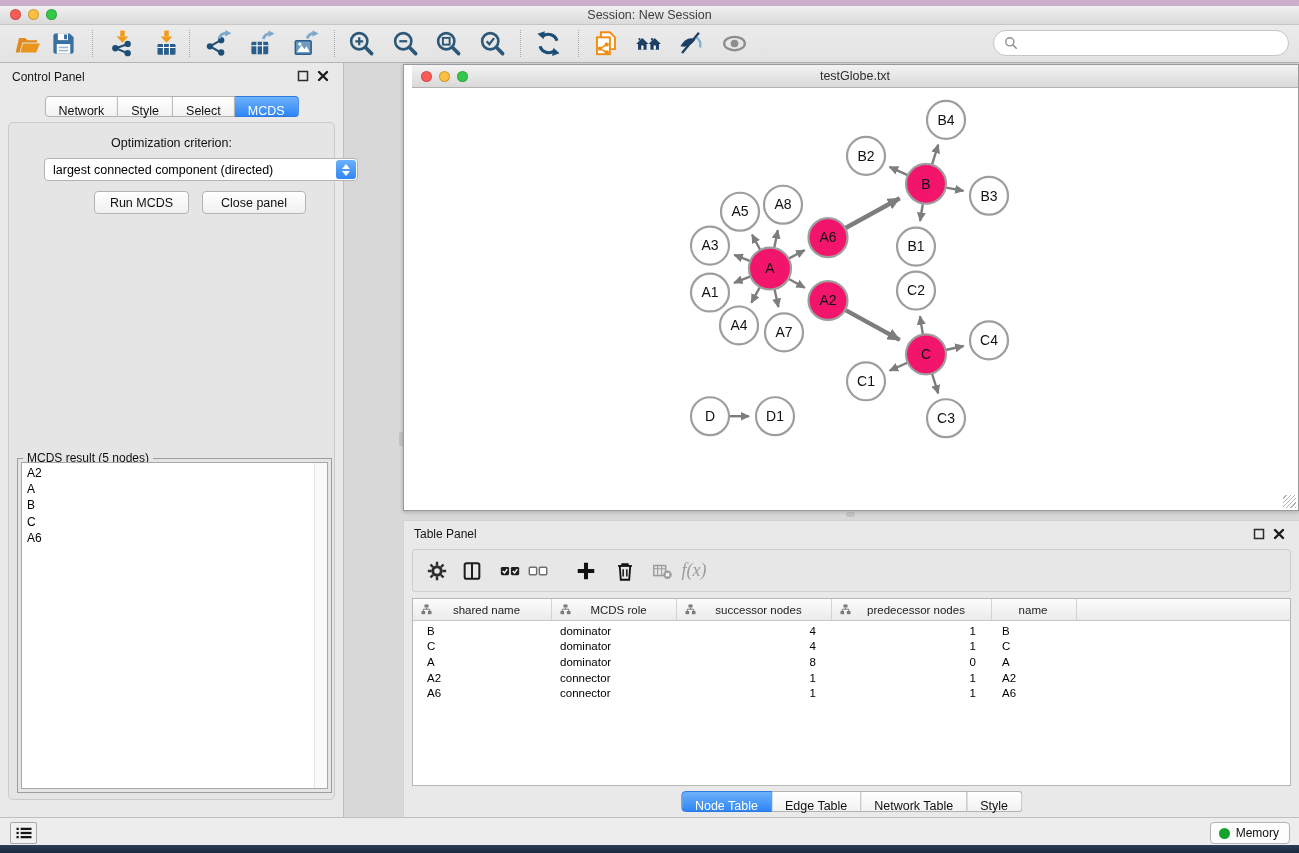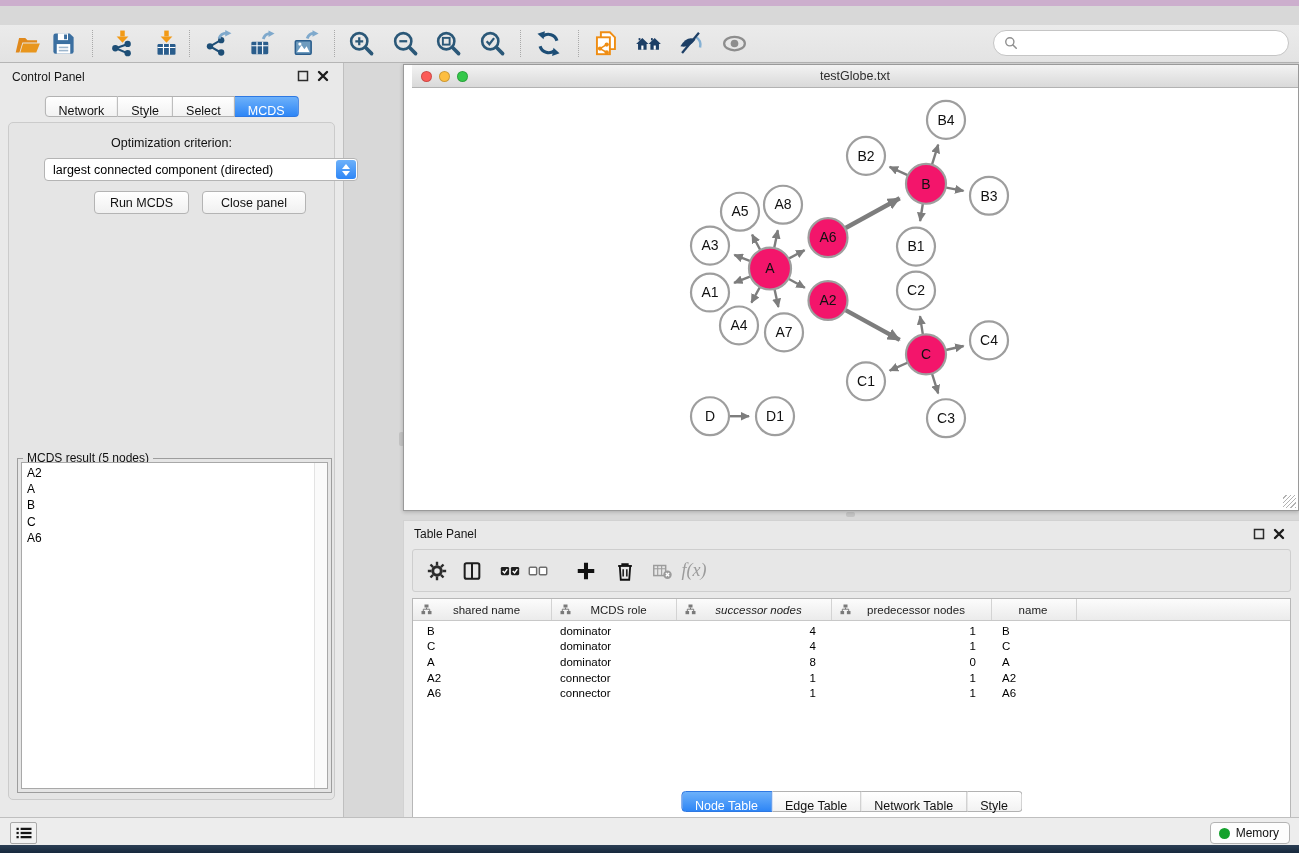--- a/index.html
+++ b/index.html
@@ -64,21 +64,21 @@
   .resize-grip{position:absolute;right:2px;bottom:2px;width:13px;height:13px;background:repeating-linear-gradient(135deg,transparent,transparent 2px,#b3b3b3 2px,#b3b3b3 3px)}
   .grip-v{position:absolute;left:399px;top:432px;width:5px;height:14px;background:#c3c3c3;border-radius:2px}
   .grip-h{position:absolute;left:846px;top:512px;width:9px;height:5px;background:#c3c3c3;border-radius:2px}
 
   
   .table-panel{position:absolute;left:403px;top:520px;right:0;bottom:36px;background:#e9e9e9;border-left:1px solid #d2d2d2;border-top:1px solid #d2d2d2}
   .tp-toolbar{position:absolute;left:8px;right:8px;top:28px;height:43px;background:#e7e7e7;border:1px solid #cecece;border-radius:3px}
   .tpicon{position:absolute;top:50%;transform:translate(-50%,-50%);width:30px;height:30px;background:none;border:none;cursor:pointer;display:flex;align-items:center;justify-content:center}
   .tpicon svg{width:22px;height:22px}
   .fx{font-family:"Liberation Serif","DejaVu Serif",serif;font-style:italic;font-size:18px;color:#9b9b9b}
-  .tp-table{position:absolute;left:8px;right:8px;top:77px;height:220px;background:#fff;border:1px solid #b7b7b7;overflow:hidden}
+  .tp-table{position:absolute;left:8px;right:8px;top:77px;height:188px;background:#fff;border:1px solid #b7b7b7;overflow:hidden}
   .thead{display:flex;height:22px;background:linear-gradient(#fcfcfc,#ebebeb);border-bottom:1px solid #c8c8c8;font-size:11.5px;color:#1c1c1c}
   .th{display:flex;align-items:center;border-right:1px solid #d3d3d3;height:100%;padding-left:8px}
   .th .col-icon{flex:0 0 auto}
   .th-label{flex:1;text-align:center;padding-right:10px;white-space:nowrap}
   .th.filler{flex:1;border-right:none;padding-left:0}
   .tbody{font-size:11.5px;color:#000;padding-top:2px}
   .tr{display:flex;height:15.6px;align-items:center}
   .td{white-space:nowrap;overflow:hidden}
   .td.c0{padding-left:14px}.td.c1{padding-left:8px}
   .td.c2,.td.c3{text-align:right;padding-right:16px}
@@ -90,20 +90,28 @@
   .list-btn{position:absolute;left:10px;top:4px;width:27px;height:22px;background:#f2f2f2;border:1px solid #a9a9a9;border-radius:2px;cursor:pointer;display:flex;align-items:center;justify-content:center}
   .memory-btn{position:absolute;right:9px;top:4px;height:22px;padding:0 10px 0 8px;background:#fdfdfd;border:1px solid #b3b3b3;border-radius:4px;display:flex;align-items:center;gap:6px;font-size:12px;font-family:inherit;cursor:pointer;color:#111}
   .memory-dot{width:11px;height:11px;border-radius:50%;background:#14a12c}
 </style>
 </head>
 <body>
 
 <div class="screen">
   <div class="strip-top"></div>
 
+  <div class="titlebar">
+    <div class="traffic">
+      <span class="tl red"></span>
+      <span class="tl yellow"></span>
+      <span class="tl green"></span>
+    </div>
+    <div class="win-title">Session: New Session</div>
+  </div>
 
   <div class="toolbar">
     <button class="tbicon" style="left:27px">
         <svg viewBox="0 0 24 24">
           <path fill="#e0891c" d="M1.5 20 L4.5 7 H10 L12 9 H20.5 V11 H7.5 L4.8 20 Z"></path>
           <path fill="#e8961e" d="M8 12 H23 L19.8 20 H5.6 Z"></path>
         </svg>
       </button>
     <button class="tbicon" style="left:63px">
         <svg viewBox="0 0 24 24">
@@ -489,21 +497,21 @@
           </div>
           <div class="th" style="width: 125px;">
   <svg class="col-icon" width="11" height="11" viewBox="0 0 11 11">
               <rect x="3.5" y="0.5" width="4" height="3" fill="#7a7a7a"></rect>
               <rect x="0.5" y="7" width="3.6" height="3.2" fill="#7a7a7a"></rect>
               <rect x="6.9" y="7" width="3.6" height="3.2" fill="#7a7a7a"></rect>
               <path d="M5.5 3.5 V5.2 M2.3 7 V5.2 H8.7 V7" stroke="#7a7a7a" stroke-width="1" fill="none"></path>
             </svg>
 <span class="th-label">MCDS role</span>
           </div>
-          <div class="th" style="width: 155px; font-style: italic;">
+          <div class="th" style="width: 155px;">
   <svg class="col-icon" width="11" height="11" viewBox="0 0 11 11">
               <rect x="3.5" y="0.5" width="4" height="3" fill="#7a7a7a"></rect>
               <rect x="0.5" y="7" width="3.6" height="3.2" fill="#7a7a7a"></rect>
               <rect x="6.9" y="7" width="3.6" height="3.2" fill="#7a7a7a"></rect>
               <path d="M5.5 3.5 V5.2 M2.3 7 V5.2 H8.7 V7" stroke="#7a7a7a" stroke-width="1" fill="none"></path>
             </svg>
 <span class="th-label">successor nodes</span>
           </div>
           <div class="th" style="width: 160px;">
   <svg class="col-icon" width="11" height="11" viewBox="0 0 11 11">

